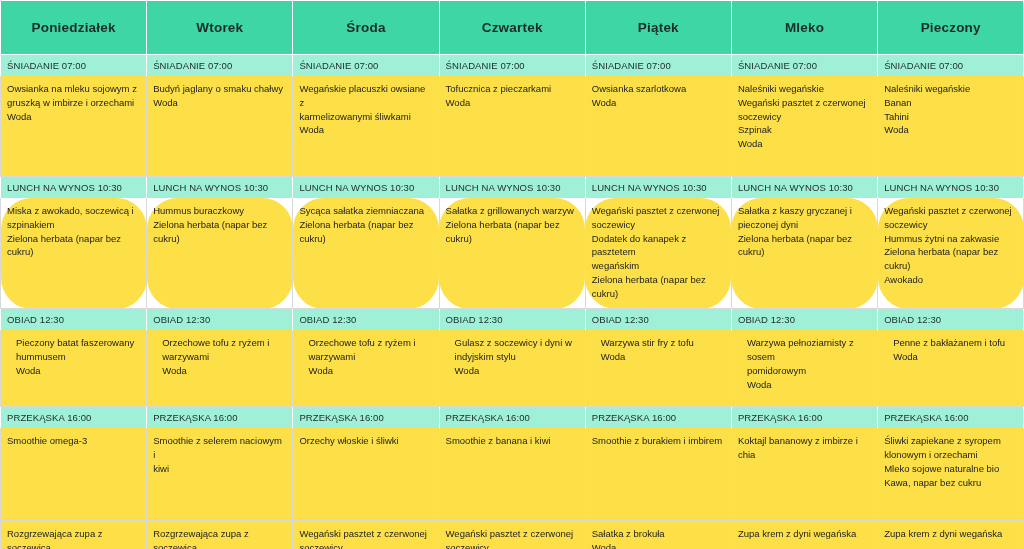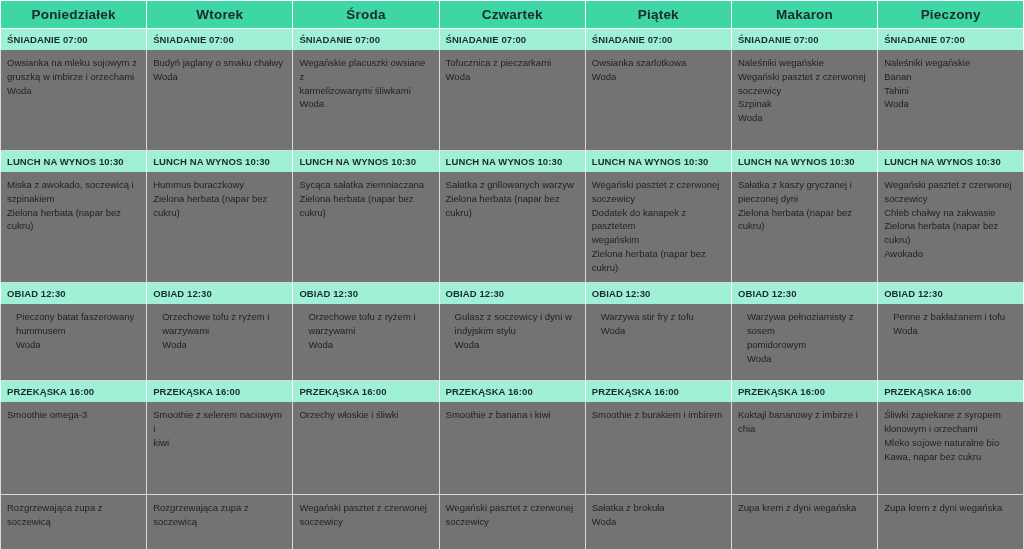--- a/index.html
+++ b/index.html
@@ -19,59 +19,59 @@
     table-layout: fixed;
   }
   table.meal-plan col { width: 146.2px; }
 
   thead th {
     background: #3fd6a5;
     color: #1b2b2b;
     font-size: 13.5px;
     font-weight: bold;
     text-align: center;
-    padding: 6px 2px;
+    padding: 19px 2px;
     border: 1px solid #ffffff;
     letter-spacing: 0.2px;
   }
 
   td.meal-label {
     background: #9ff0d6;
     color: #1b2b2b;
     font-size: 9.5px;
-    font-weight: bold;
+    font-weight: normal;
     padding: 4px 9px 4px 6px;
     border-left: 1px solid #ffffff;
     border-right: 1px solid #ffffff;
     border-top: 1px solid #ffffff;
     border-bottom: 0;
     vertical-align: middle;
     letter-spacing: 0.1px;
     text-transform: uppercase;
     height: 13px;
   }
   td.meal-body {
-    background: #737373;
+    background: #fde047;
     color: #222222;
     font-size: 9.5px;
     line-height: 1.45;
     padding: 6px 6px 8px 6px;
     border-left: 1px solid #d9d9d9;
     border-right: 1px solid #d9d9d9;
     border-bottom: 1px solid #d9d9d9;
     vertical-align: top;
   }
   td.meal-body .line { display: block; }
   tr.label-row td:first-child,
   tr.body-row td:first-child { border-left: 1px solid #ffffff; }
   tr.body-row td:first-child { border-left: 1px solid #d9d9d9; }
 
   
   tr.body-breakfast td { height: 86px; }
-  tr.body-lunch td { height: 92px; }
+  tr.body-lunch td { height: 92px; border-radius: 31px; }
   tr.body-dinner td { height: 62px; padding-left: 15px; }
   tr.body-snack td { height: 78px; }
   tr.body-supper td { height: 84px; }
 </style>
 </head>
 <body>
 
 <table class="meal-plan">
   <colgroup>
     <col>
@@ -82,21 +82,21 @@
       <col>
       <col>
   </colgroup>
   <thead>
     <tr>
       <th>Poniedziałek</th>
       <th>Wtorek</th>
       <th>Środa</th>
       <th>Czwartek</th>
       <th>Piątek</th>
-      <th>Makaron</th>
+      <th>Mleko</th>
       <th>Pieczony</th>
     </tr>
   </thead>
   <tbody>
 
     <tr class="label-row">
       <td class="meal-label">ŚNIADANIE 07:00</td>
       <td class="meal-label">ŚNIADANIE 07:00</td>
       <td class="meal-label">ŚNIADANIE 07:00</td>
       <td class="meal-label">ŚNIADANIE 07:00</td>
@@ -177,21 +177,21 @@
           <span class="line">Zielona herbata (napar bez cukru)</span>
         </td>
       <td class="meal-body">
           <span class="line">Sałatka z kaszy gryczanej i</span>
           <span class="line">pieczonej dyni</span>
           <span class="line">Zielona herbata (napar bez cukru)</span>
         </td>
       <td class="meal-body">
           <span class="line">Wegański pasztet z czerwonej</span>
           <span class="line">soczewicy</span>
-          <span class="line">Chleb chałwy na zakwasie</span>
+          <span class="line">Hummus żytni na zakwasie</span>
           <span class="line">Zielona herbata (napar bez cukru)</span>
           <span class="line">Awokado</span>
         </td>
     </tr>
 
     <tr class="label-row">
       <td class="meal-label">OBIAD 12:30</td>
       <td class="meal-label">OBIAD 12:30</td>
       <td class="meal-label">OBIAD 12:30</td>
       <td class="meal-label">OBIAD 12:30</td>

